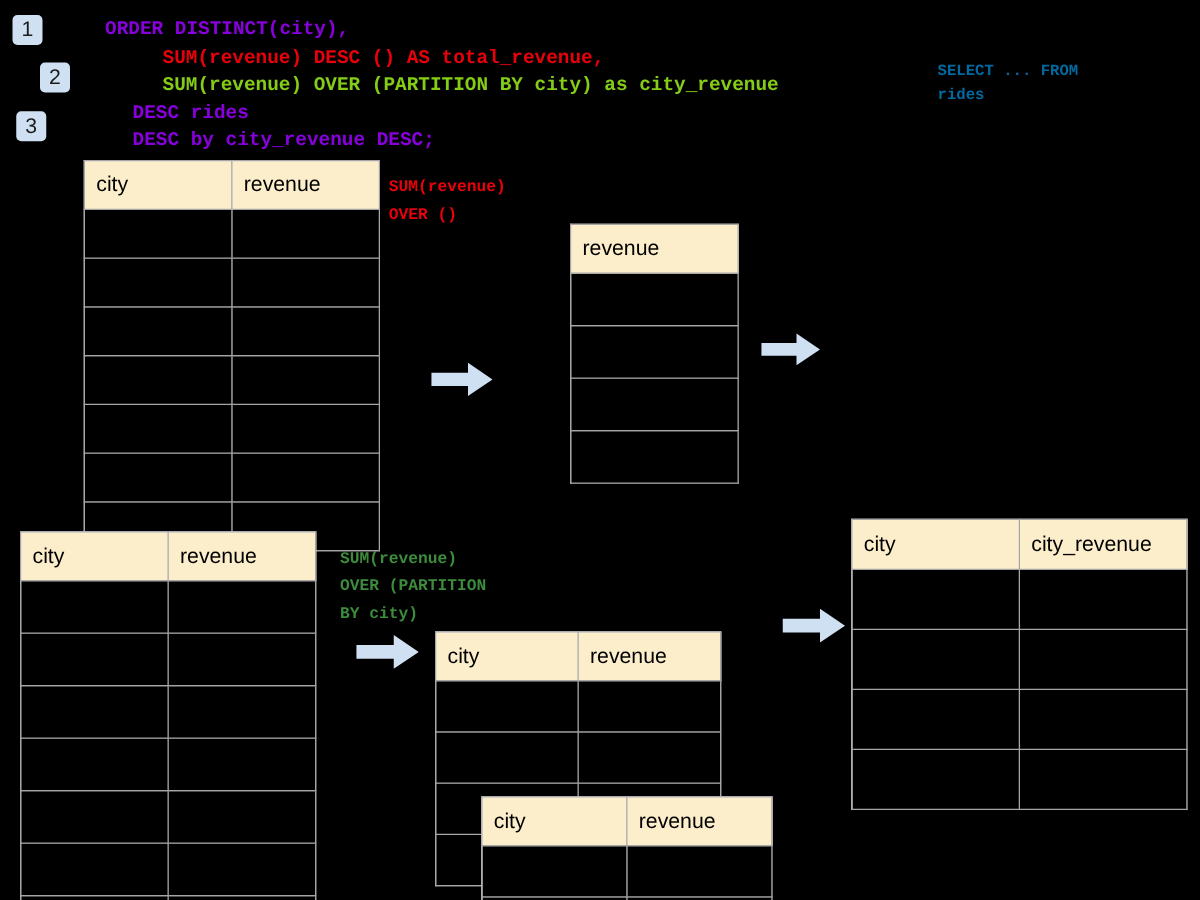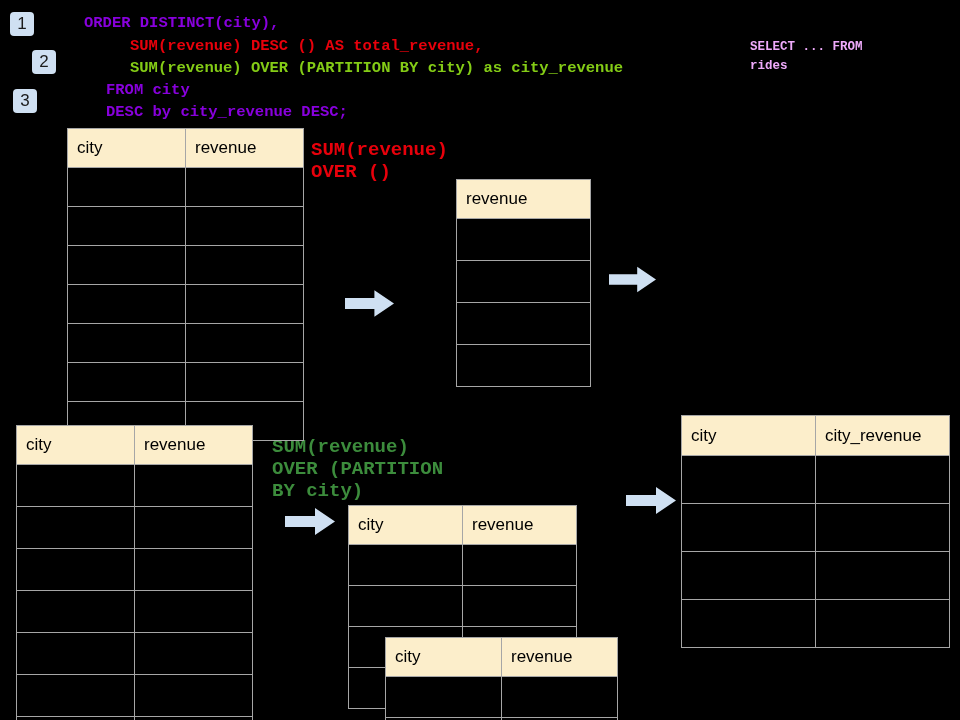--- a/index.html
+++ b/index.html
@@ -43,21 +43,21 @@
     position: absolute;
     font-family: "Liberation Mono", monospace;
     font-size: 12.5px;
     font-weight: bold;
     white-space: pre;
     line-height: 19px;
   }
   .annot {
     position: absolute;
     font-family: "Liberation Mono", monospace;
-    font-size: 19px;
+    font-size: 13px;
     font-weight: bold;
     white-space: pre;
     line-height: 22px;
   }
 
   
   .tbl {
     position: absolute;
     border-collapse: collapse;
     table-layout: fixed;
@@ -94,23 +94,23 @@
   <div id="badges-layer">
       <div class="badge" style="left: 10px; top: 12px; background: rgb(207, 224, 242);">1</div>
       <div class="badge" style="left: 32px; top: 50px; background: rgb(207, 224, 242);">2</div>
       <div class="badge" style="left: 13px; top: 89px; background: rgb(207, 224, 242);">3</div>
     </div>
 
   <div id="sql-layer">
       <div class="code-line" style="left: 84px; top: 14px; color: rgb(136, 0, 221);">ORDER DISTINCT(city),</div>
       <div class="code-line" style="left: 130px; top: 37px; color: rgb(232, 0, 11);">SUM(revenue) DESC () AS total_revenue,</div>
       <div class="code-line" style="left: 130px; top: 59px; color: #84cc16;">SUM(revenue) OVER (PARTITION BY city) as city_revenue</div>
-      <div class="code-line" style="left: 106px; top: 81px; color: rgb(136, 0, 221);">FROM city</div>
+      <div class="code-line" style="left: 106px; top: 81px; color: rgb(136, 0, 221);">DESC rides</div>
       <div class="code-line" style="left: 106px; top: 103px; color: rgb(136, 0, 221);">DESC by city_revenue DESC;</div>
-      <div class="code-note" style="left: 750px; top: 38px; color: #f0abfc;">SELECT ... FROM
+      <div class="code-note" style="left: 750px; top: 48px; color: #0369a1;">SELECT ... FROM
 rides</div>
     </div>
 
   <div id="annot-layer">
       <div class="annot" style="left: 311px; top: 139px; color: rgb(232, 0, 11);">SUM(revenue)
 OVER ()</div>
       <div class="annot" style="left: 272px; top: 436px; color: rgb(60, 140, 60);">SUM(revenue)
 OVER (PARTITION
 BY city)</div>
     </div>

